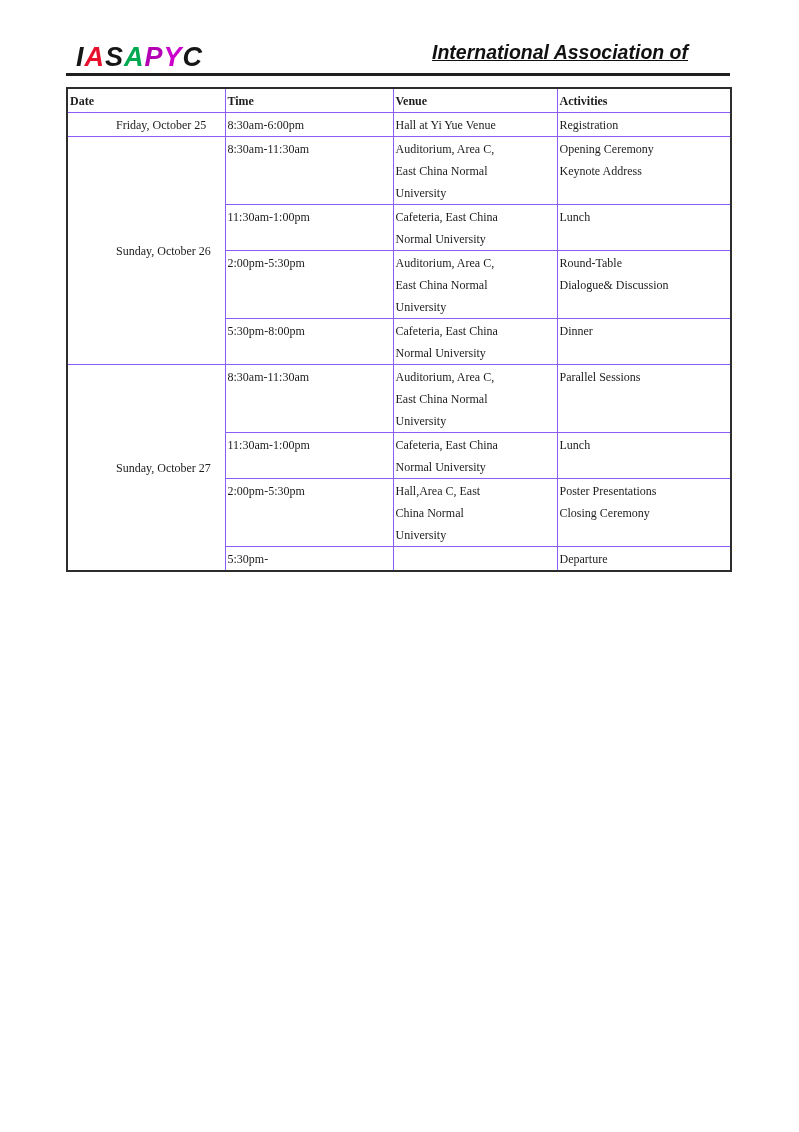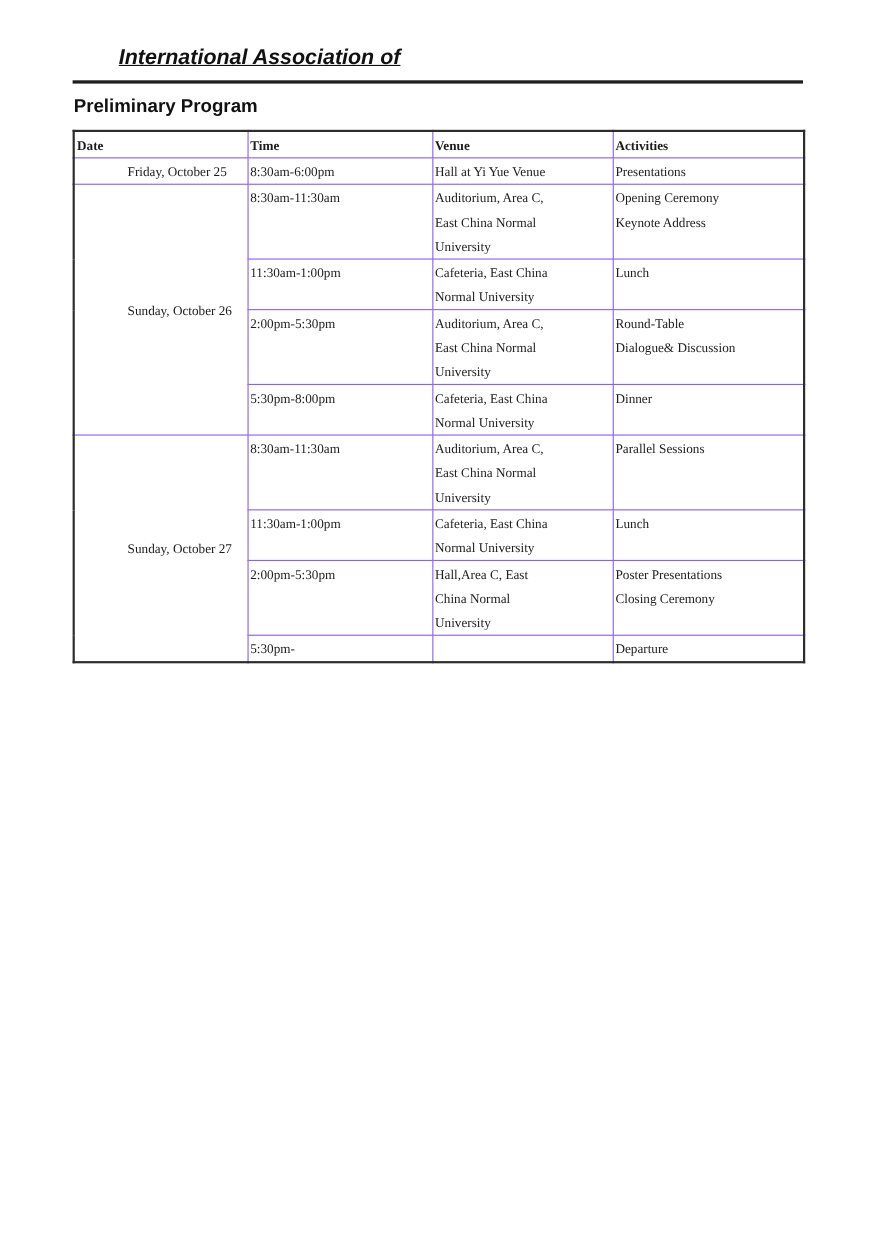--- a/index.html
+++ b/index.html
@@ -88,26 +88,28 @@
   tr.h1 { height: 24px; }
   tr.h2 { height: 44px; }
   tr.h3 { height: 67px; }
 </style>
 </head>
 <body>
 
 <div class="content">
 
   <div class="doc-header">
+    <div class="logo">
+      <span style="color: rgb(22, 22, 22);">I</span><span style="color: rgb(232, 17, 45);">A</span><span style="color: rgb(22, 22, 22);">S</span><span style="color: rgb(0, 168, 79);">A</span><span style="color: rgb(180, 0, 180);">P</span><span style="color: rgb(204, 0, 204);">Y</span><span style="color: rgb(22, 22, 22);">C</span>
+    </div>
     <div class="org-title">
       <div class="org-line">International Association of</div>
     </div>
   </div>
 
-  <div class="section-title">Preliminary Program</div>
 
   <table class="program">
     <colgroup>
       <col style="width:158px">
       <col style="width:168px">
       <col style="width:164px">
       <col style="width:174px">
     </colgroup>
     <thead>
       <tr>
@@ -115,21 +117,21 @@
         <th>Time</th>
         <th>Venue</th>
         <th>Activities</th>
       </tr>
     </thead>
     <tbody>
       <tr class="h1">
         <td class="date-cell">Friday, October 25</td>
         <td>8:30am-6:00pm</td>
         <td>Hall at Yi Yue Venue</td>
-        <td>Presentations</td>
+        <td>Registration</td>
       </tr>
 
       <tr class="h3">
         <td class="date-cell" rowspan="4">Sunday, October 26</td>
         <td>8:30am-11:30am</td>
         <td>Auditorium, Area C,
 East China Normal
 University</td>
         <td>Opening Ceremony
 Keynote Address</td>

